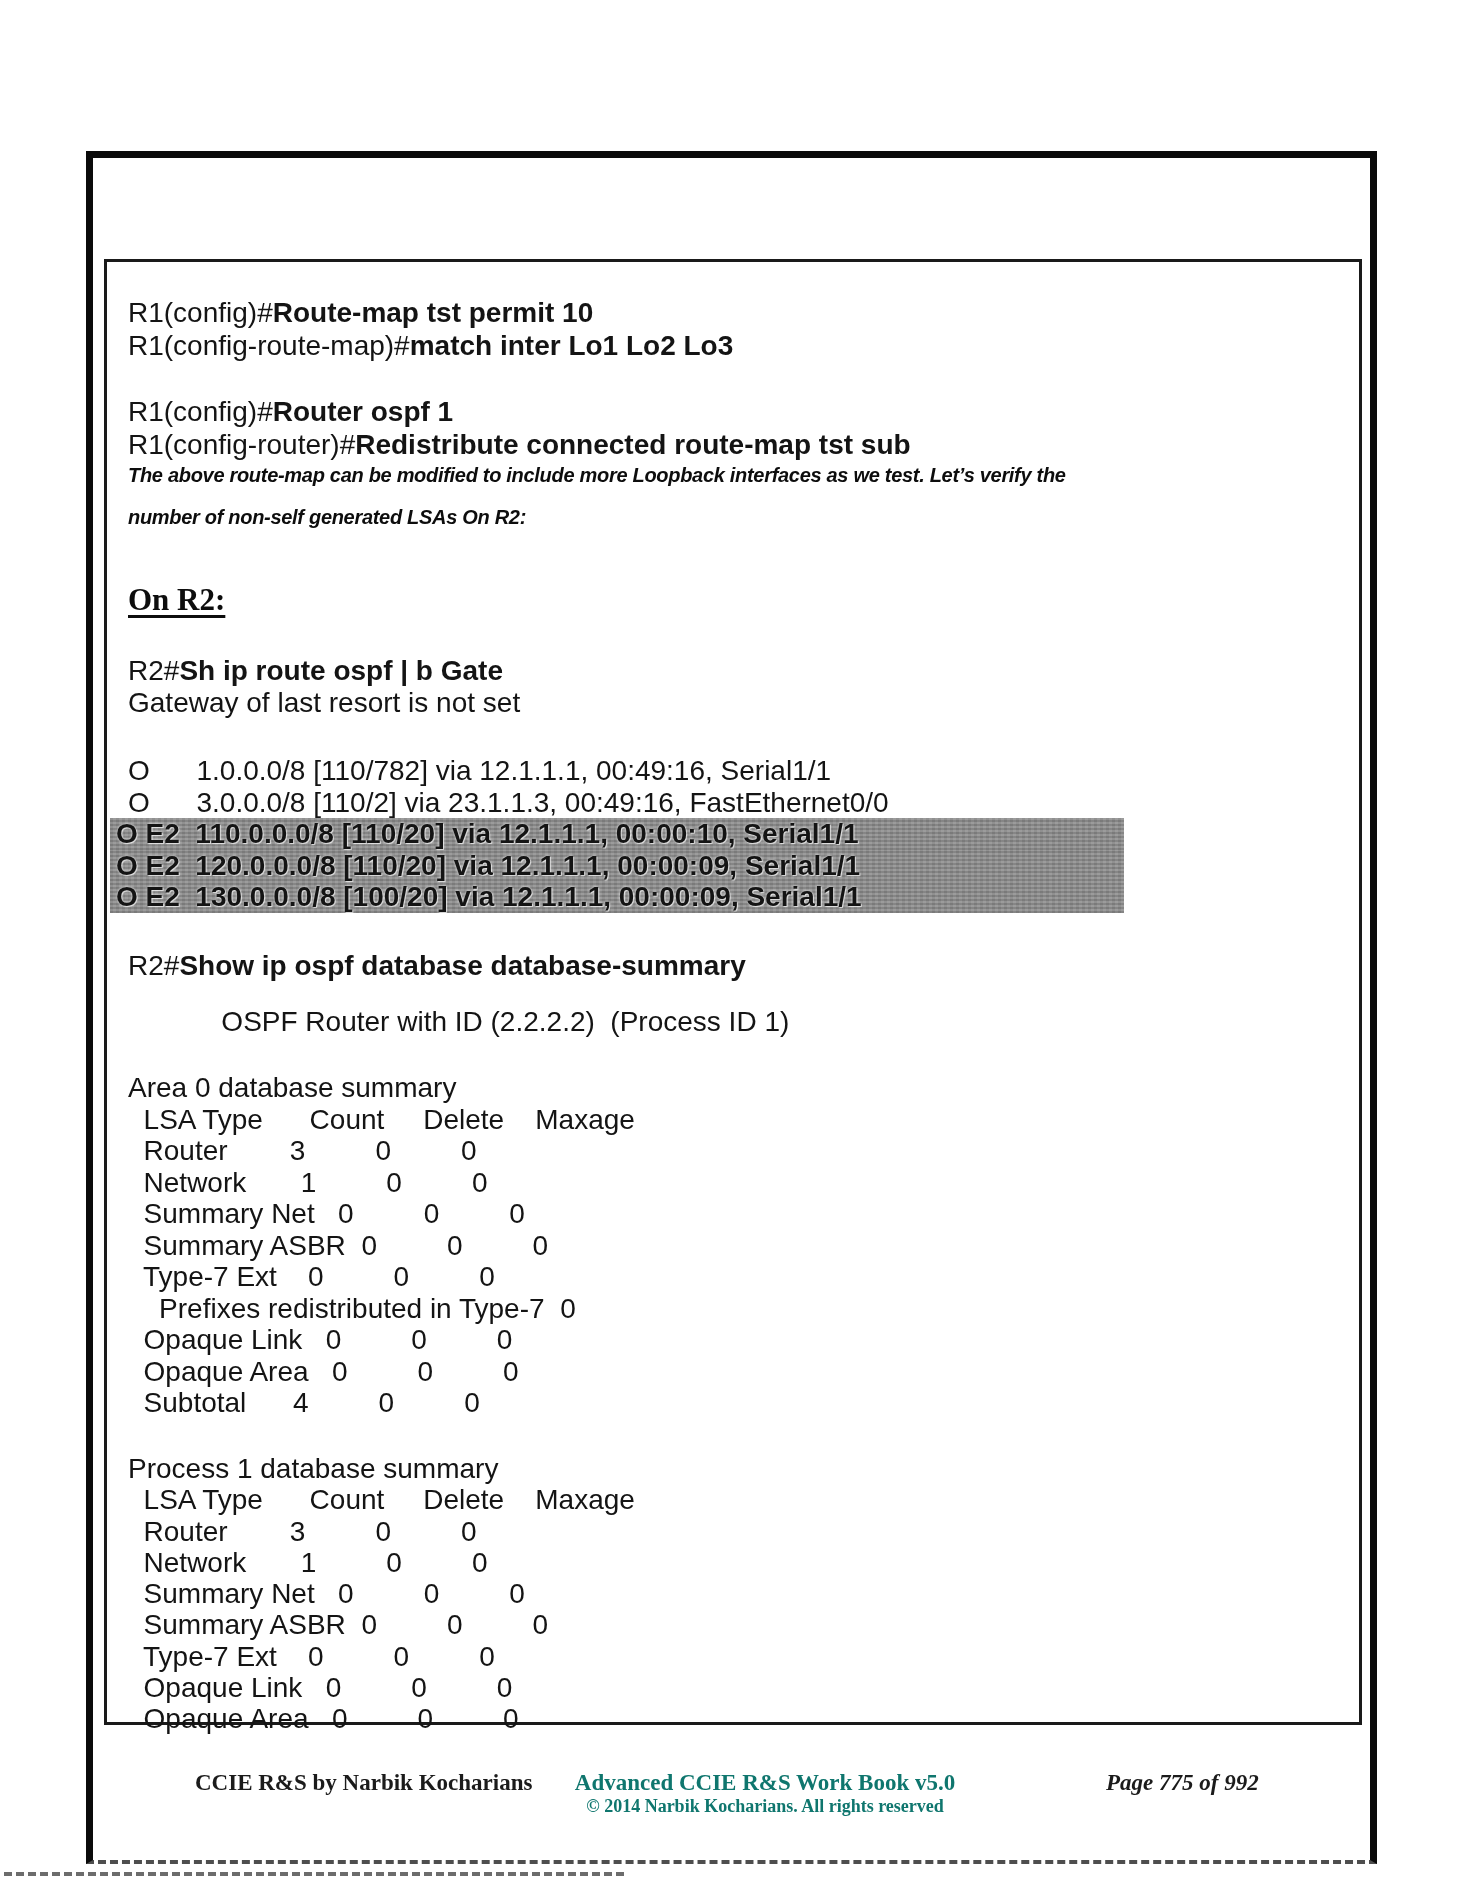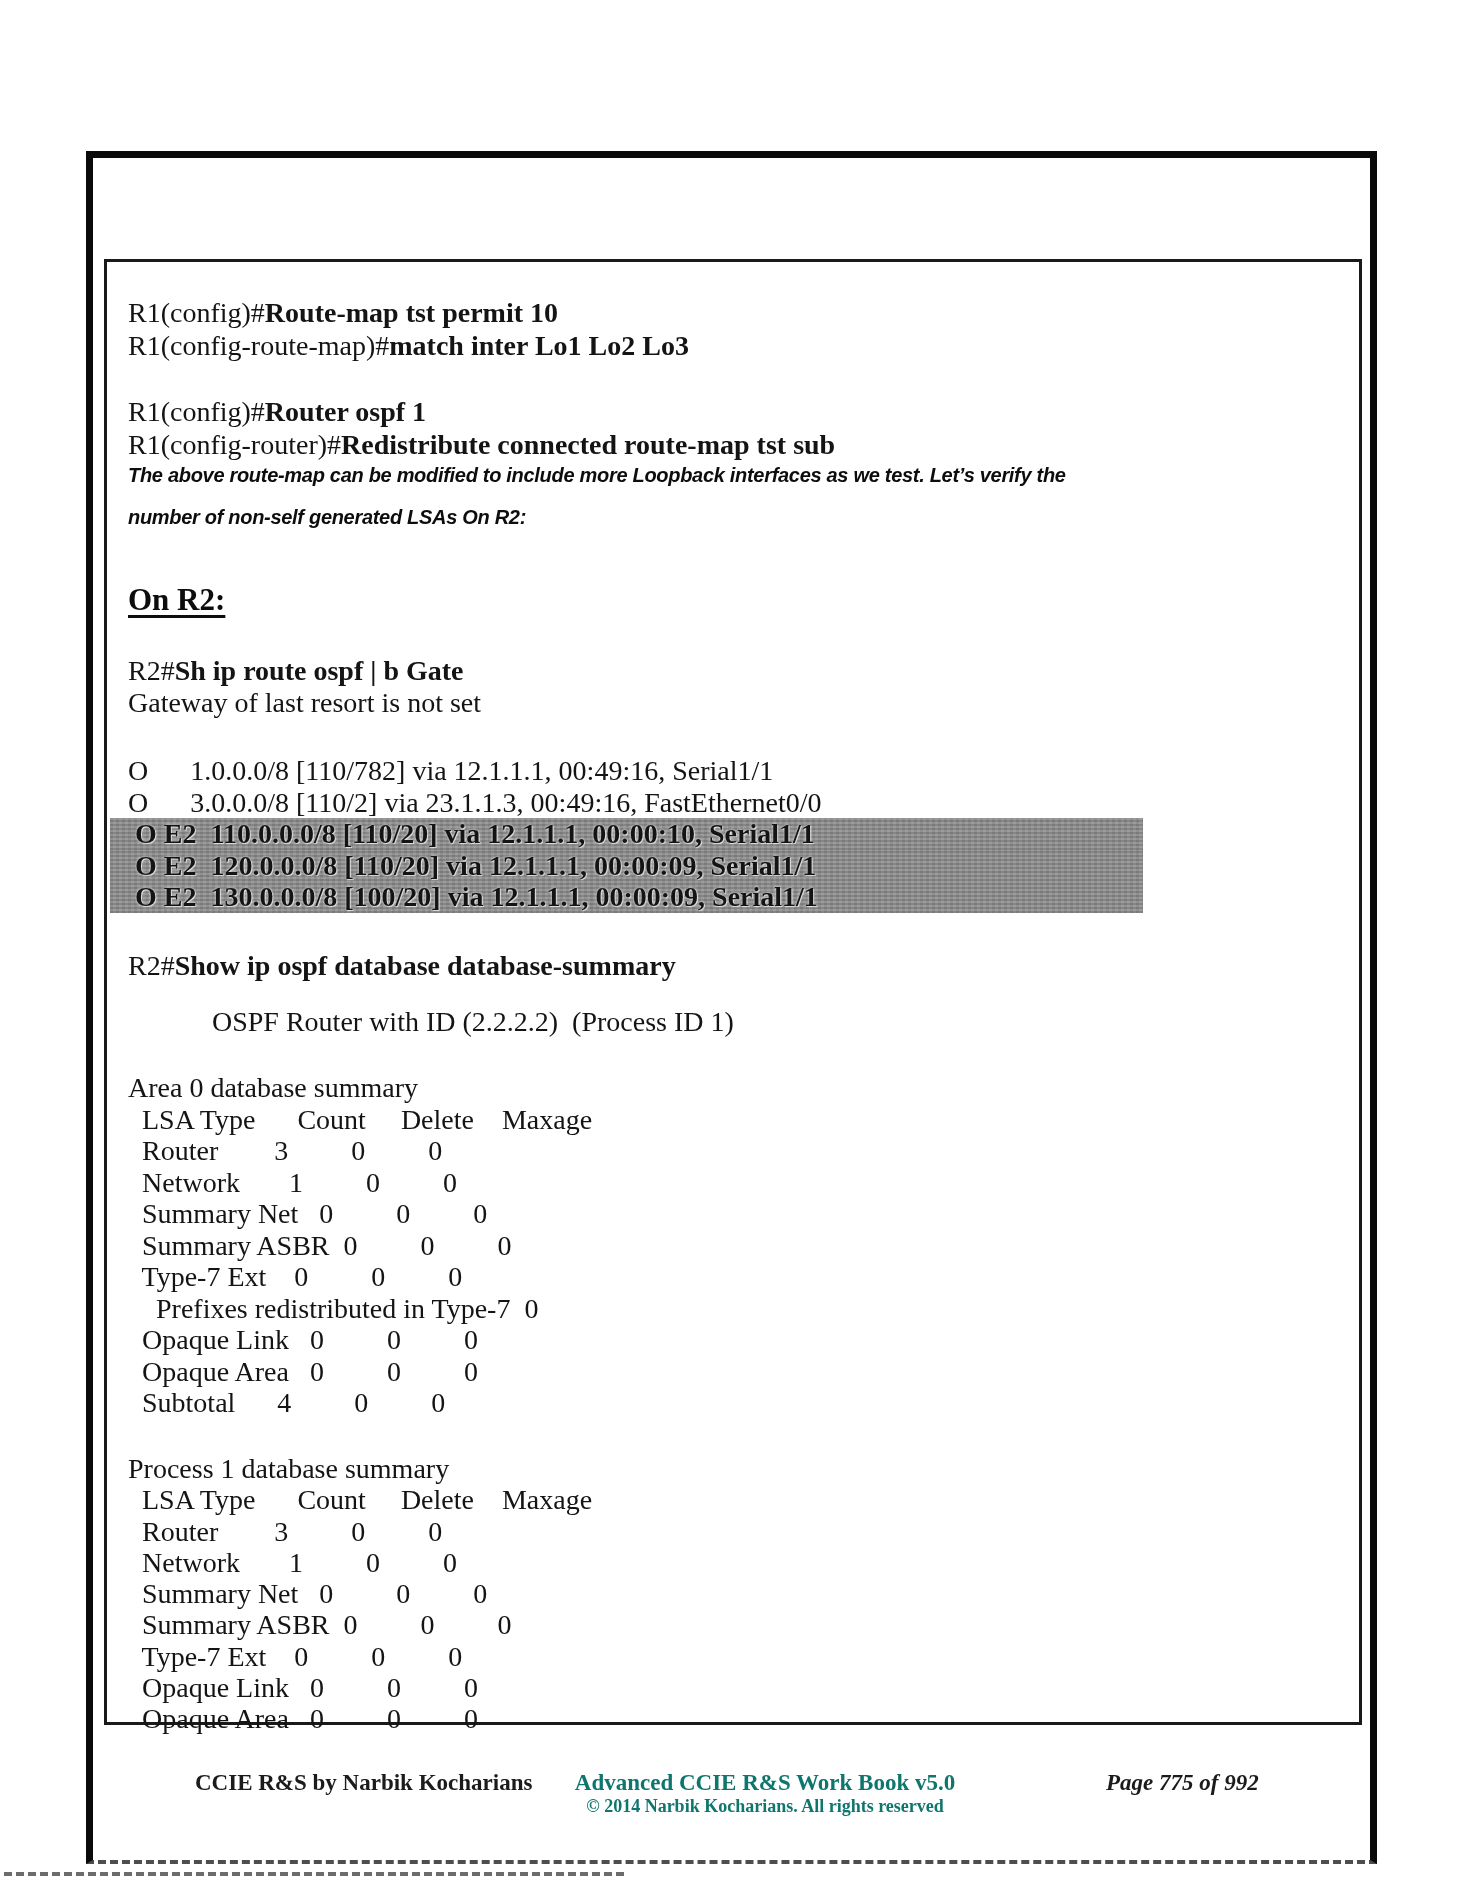--- a/index.html
+++ b/index.html
@@ -9,28 +9,28 @@
   .page{position:absolute;inset:0;background:#ffffff;}
 
   .outer-box{position:absolute;left:86px;top:151px;width:1291px;height:1713px;
              box-sizing:border-box;border:7px solid #0a0a0a;
              border-bottom:4px dashed #4e4e4e;}
 
   .inner-box{position:absolute;left:104px;top:259px;width:1258px;height:1466px;
              box-sizing:border-box;border:3px solid #1a1a1a;background:#ffffff;}
 
   .console-block{position:absolute;left:128px;}
-  .cline{white-space:pre;font-family:Liberation Serif, serif;
+  .cline{white-space:pre;font-family:Liberation Sans, sans-serif;
          font-size:28px;height:var(--pitch,32px);line-height:var(--pitch,32px);
          color:#141414;}
   .cline span.bold{font-weight:700;}
   .cline.hl{background-color:var(--hl-bg,#8f8f8f);
             background-image:repeating-linear-gradient(0deg,rgba(0,0,0,.10) 0 2px,rgba(255,255,255,.07) 2px 4px),
                              repeating-linear-gradient(90deg,rgba(0,0,0,.05) 0 3px,rgba(255,255,255,.05) 3px 6px);
-            width:1008px;margin-left:-18px;padding-left:25px;
+            width:1008px;margin-left:-18px;padding-left:6px;
             text-shadow:0 0 3px rgba(255,255,255,.9),1px 1px 0 rgba(255,255,255,.55);}
 
   #blk-config  {top:296px; --pitch:33px;}
   #blk-r2cmd   {top:655px; --pitch:32px;}
   #blk-routes  {top:755px; --pitch:31.5px;}
   #blk-dbcmd   {top:950px; --pitch:32px;}
   #blk-ospfid  {top:1006px;--pitch:32px;}
   #blk-area0   {top:1072px;--pitch:31.5px;}
   #blk-process1{top:1453px;--pitch:31.3px;}
 

